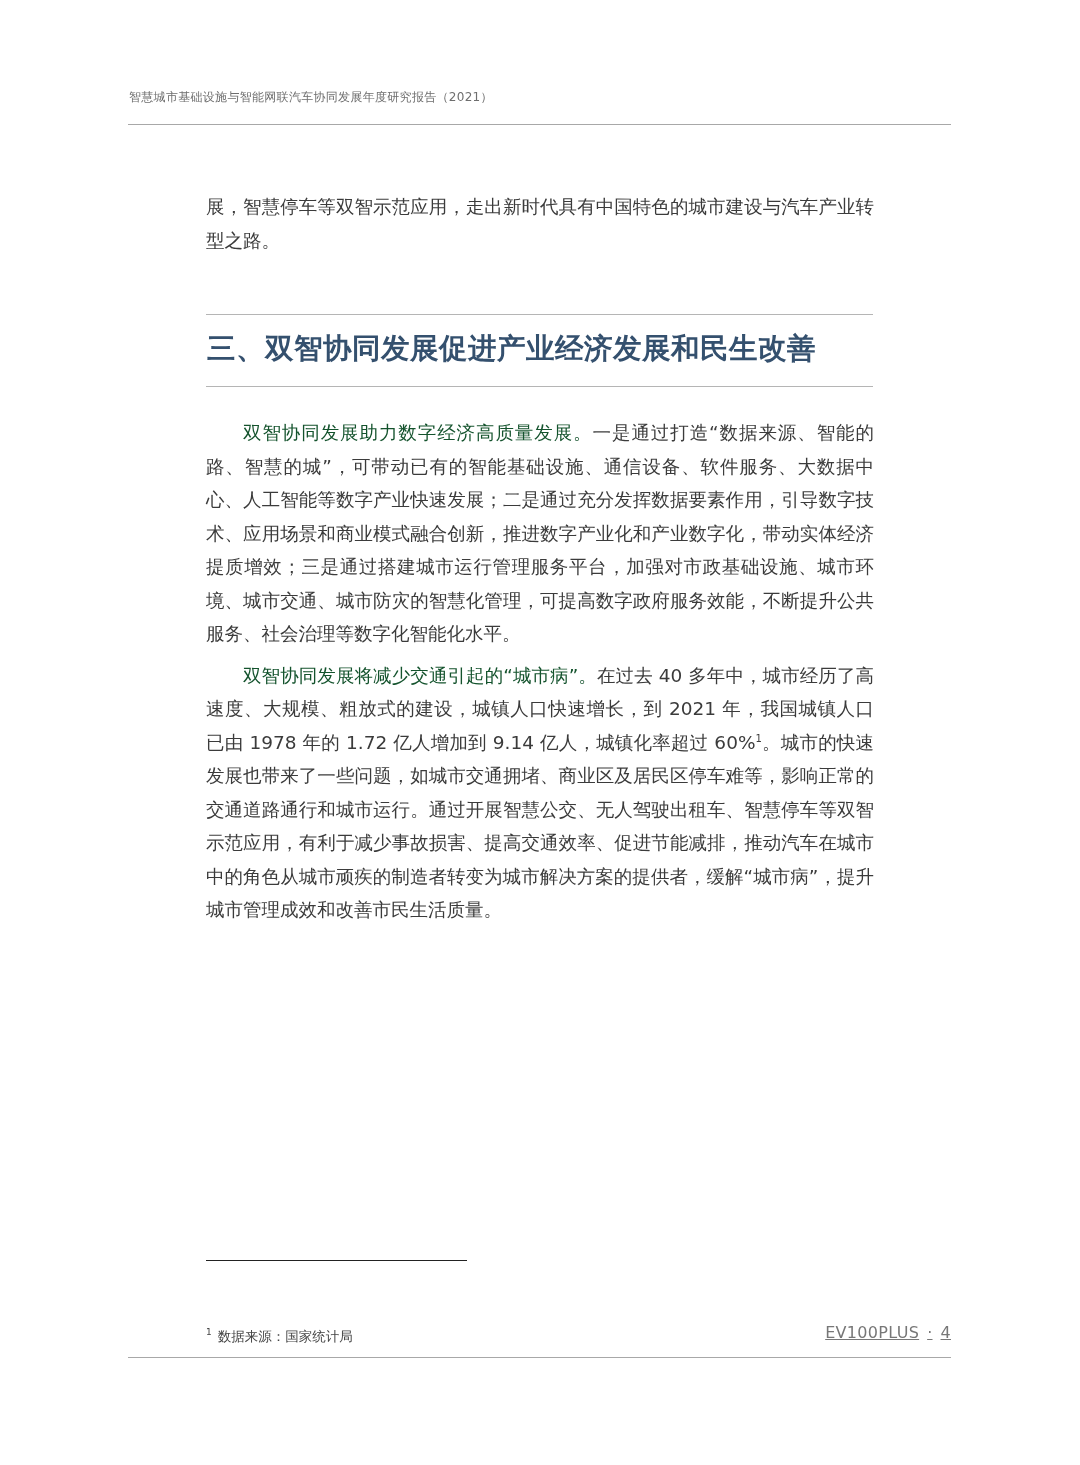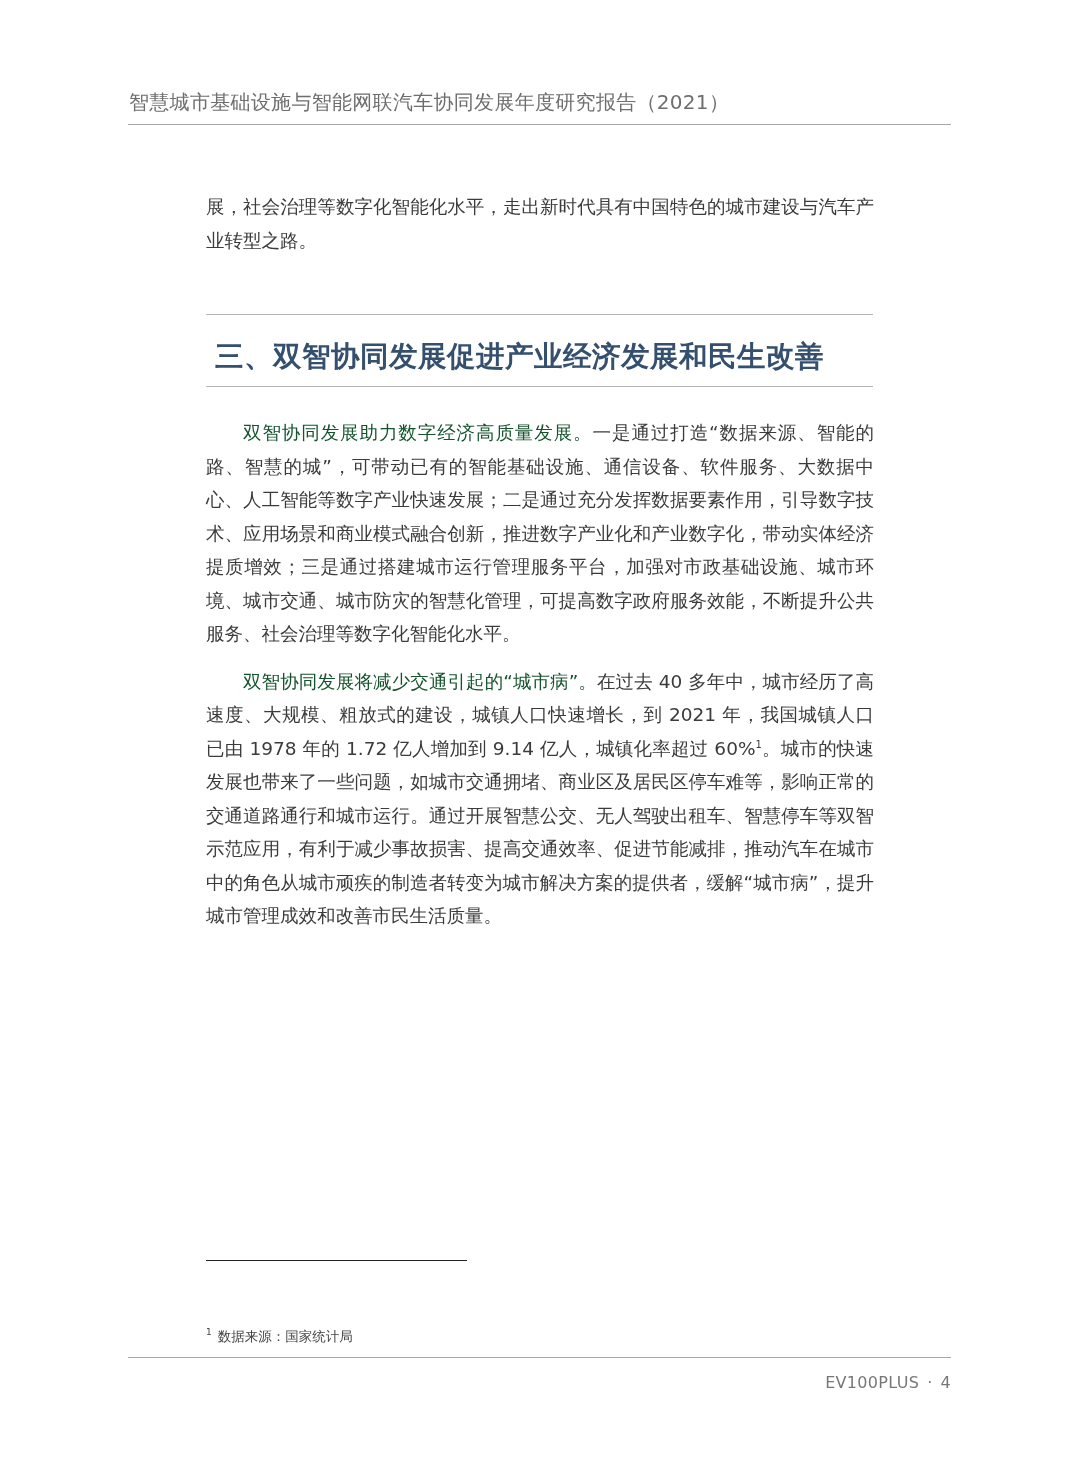--- a/index.html
+++ b/index.html
@@ -12,21 +12,21 @@
       height: 1465px;
       position: relative;
       overflow: hidden;
       font-family: "DejaVu Sans", "Liberation Sans", sans-serif;
       color: #3a3a3a;
     }
     .running-header {
       position: absolute;
       left: 129px;
       top: 89px;
-      font-size: 20px;
+      font-size: 12px;
       color: #6e6e6e;
       letter-spacing: 0.3px;
       white-space: nowrap;
       text-align: center;
     }
     .header-rule {
       position: absolute;
       left: 128px;
       top: 124px;
       width: 823px;
@@ -66,21 +66,21 @@
     }
     .section-heading {
       position: absolute;
       left: 207px;
       top: 330px;
       font-size: 28.5px;
       font-weight: bold;
       color: #34506e;
       letter-spacing: 0.5px;
       white-space: nowrap;
-      margin: 8px;
+      margin: 0;
       text-align: center;
     }
     .footnote-rule {
       position: absolute;
       left: 206px;
       top: 1260px;
       width: 261px;
       height: 0;
       border-top: 1.5px solid #222222;
     }
@@ -102,47 +102,48 @@
       position: absolute;
       left: 128px;
       top: 1357px;
       width: 823px;
       height: 0;
       border-top: 1.5px solid #a8a8a8;
     }
     .page-footer {
       position: absolute;
       right: 129px;
-      top: 1373px;
+      top: 1323px;
       font-size: 16px;
       color: #777777;
       white-space: nowrap;
       letter-spacing: 0.3px;
+      text-decoration: underline;
     }
     .page-footer .sep {
       margin: 0 8px;
     }
   </style>
 </head>
 <body>
 
 <div class="running-header">智慧城市基础设施与智能网联汽车协同发展年度研究报告（2021）</div>
 <div class="header-rule"></div>
 
 <div class="body-col" style="top:190px;">
-  <p class="para">展，社会治理等数字化智能化水平，走出新时代具有中国特色的城市建设与汽车产业转型之路。</p>
+  <p class="para">展，智慧停车等双智示范应用，走出新时代具有中国特色的城市建设与汽车产业转型之路。</p>
 </div>
 
 <div class="section-rule" style="top:314px;"></div>
 <h2 class="section-heading">三、双智协同发展促进产业经济发展和民生改善</h2>
 <div class="section-rule" style="top:386px;"></div>
 
 <div class="body-col" style="top:416px;">
   <p class="para indent"><strong>双智协同发展助力数字经济高质量发展。</strong><span>一是通过打造“数据来源、智能的路、智慧的城”，可带动已有的智能基础设施、通信设备、软件服务、大数据中心、人工智能等数字产业快速发展；二是通过充分发挥数据要素作用，引导数字技术、应用场景和商业模式融合创新，推进数字产业化和产业数字化，带动实体经济提质增效；三是通过搭建城市运行管理服务平台，加强对市政基础设施、城市环境、城市交通、城市防灾的智慧化管理，可提高数字政府服务效能，不断提升公共服务、社会治理等数字化智能化水平。</span></p>
-  <p class="para indent" style="margin-top:14px;"><strong>双智协同发展将减少交通引起的“城市病”。</strong><span>在过去 40 多年中，城市经历了高速度、大规模、粗放式的建设，城镇人口快速增长，到 2021 年，我国城镇人口已由 1978 年的 1.72 亿人增加到 9.14 亿人，城镇化率超过 60%</span><sup>1</sup><span>。城市的快速发展也带来了一些问题，如城市交通拥堵、商业区及居民区停车难等，影响正常的交通道路通行和城市运行。通过开展智慧公交、无人驾驶出租车、智慧停车等双智示范应用，有利于减少事故损害、提高交通效率、促进节能减排，推动汽车在城市中的角色从城市顽疾的制造者转变为城市解决方案的提供者，缓解“城市病”，提升城市管理成效和改善市民生活质量。</span></p>
+  <p class="para indent" style="margin-top:8px;"><strong>双智协同发展将减少交通引起的“城市病”。</strong><span>在过去 40 多年中，城市经历了高速度、大规模、粗放式的建设，城镇人口快速增长，到 2021 年，我国城镇人口已由 1978 年的 1.72 亿人增加到 9.14 亿人，城镇化率超过 60%</span><sup>1</sup><span>。城市的快速发展也带来了一些问题，如城市交通拥堵、商业区及居民区停车难等，影响正常的交通道路通行和城市运行。通过开展智慧公交、无人驾驶出租车、智慧停车等双智示范应用，有利于减少事故损害、提高交通效率、促进节能减排，推动汽车在城市中的角色从城市顽疾的制造者转变为城市解决方案的提供者，缓解“城市病”，提升城市管理成效和改善市民生活质量。</span></p>
 </div>
 
 <div class="footnote-rule"></div>
 <div class="footnote">
   <span class="fn-mark">1</span><span>数据来源：国家统计局</span>
 </div>
 
 <div class="footer-rule"></div>
 <div class="page-footer">
   <span>EV100PLUS</span><span class="sep">·</span><span>4</span>

